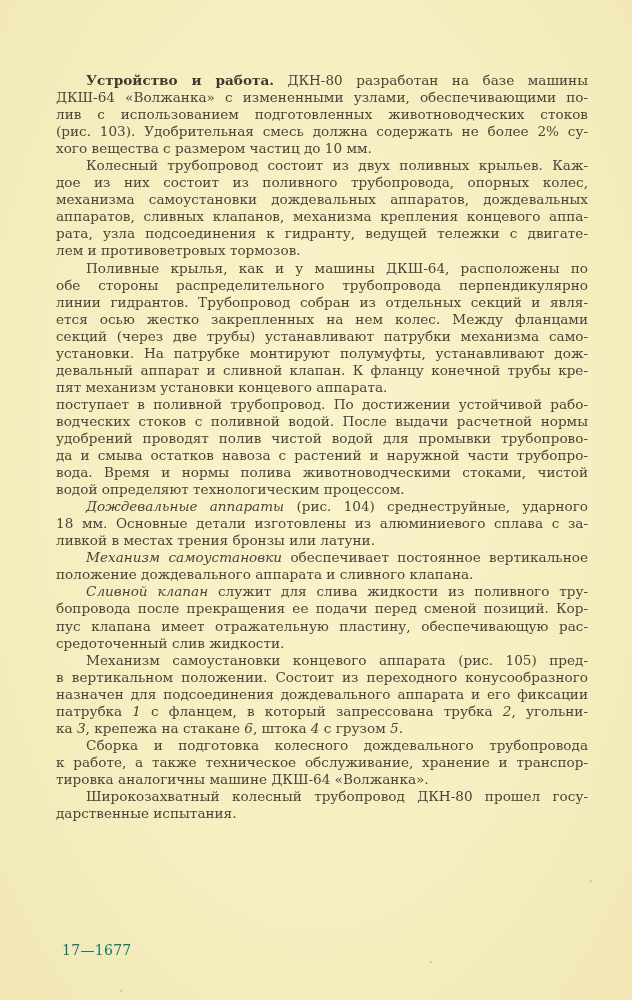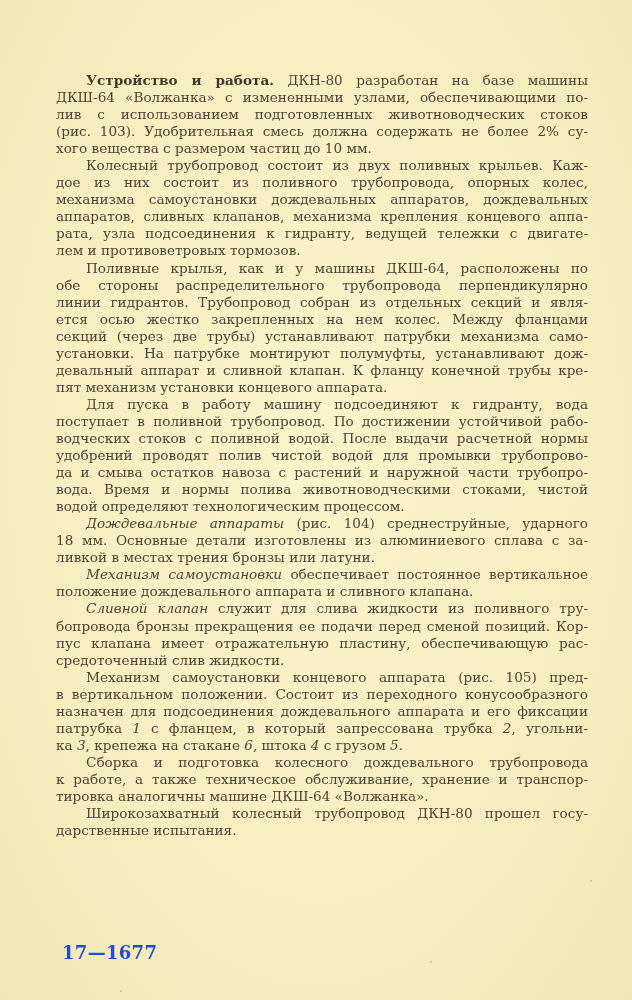--- a/index.html
+++ b/index.html
@@ -43,23 +43,23 @@
   .line.indent {
     padding-left: 30px;
   }
   .bold { font-weight: bold; color: #3f3a2f; }
   .ital { font-style: italic; }
   .footer {
     position: absolute;
     left: 62px;
     top: 942px;
     font-family: "DejaVu Serif", "Liberation Serif", serif;
-    font-size: 18px;
-    font-weight: bold;
-    color: #1d4ed8;
+    font-size: 14px;
+    font-weight: normal;
+    color: #0f766e;
     letter-spacing: 0.3px;
   }
   .speck {
     position: absolute;
     width: 2px; height: 2px;
     background: #c9bf93;
     border-radius: 50%;
   }
 </style>
 </head>
@@ -86,40 +86,39 @@
         <span class="line indent"><span>Поливные крылья, как и у машины ДКШ-64, расположены по</span></span>
         <span class="line"><span>обе стороны распределительного трубопровода перпендикулярно</span></span>
         <span class="line"><span>линии гидрантов. Трубопровод собран из отдельных секций и явля-</span></span>
         <span class="line"><span>ется осью жестко закрепленных на нем колес. Между фланцами</span></span>
         <span class="line"><span>секций (через две трубы) устанавливают патрубки механизма само-</span></span>
         <span class="line"><span>установки. На патрубке монтируют полумуфты, устанавливают дож-</span></span>
         <span class="line"><span>девальный аппарат и сливной клапан. К фланцу конечной трубы кре-</span></span>
         <span class="line last"><span>пят  механизм установки концевого аппарата.</span></span>
       </div>
       <div>
-        <span class="line indent"><span>Для пуска в работу машину подсоединяют к гидранту, вода</span></span>
         <span class="line"><span>поступает в поливной трубопровод. По достижении устойчивой рабо-</span></span>
         <span class="line"><span>водческих стоков с поливной водой. После выдачи расчетной нормы</span></span>
         <span class="line"><span>удобрений проводят полив чистой водой для промывки трубопрово-</span></span>
         <span class="line"><span>да и смыва остатков навоза с растений и наружной части трубопро-</span></span>
         <span class="line"><span>вода. Время и нормы полива животноводческими стоками, чистой</span></span>
         <span class="line last"><span>водой определяют технологическим процессом.</span></span>
       </div>
       <div>
         <span class="line indent"><span class="ital">Дождевальные аппараты</span><span> (рис. 104) среднеструйные, ударного</span></span>
         <span class="line"><span>18 мм. Основные детали изготовлены из алюминиевого сплава с за-</span></span>
         <span class="line last"><span>ливкой в местах трения бронзы или латуни.</span></span>
       </div>
       <div>
         <span class="line indent"><span class="ital">Механизм самоустановки</span><span> обеспечивает постоянное вертикальное</span></span>
         <span class="line last"><span>положение дождевального аппарата и сливного клапана.</span></span>
       </div>
       <div>
         <span class="line indent"><span class="ital">Сливной клапан</span><span> служит для слива жидкости из поливного тру-</span></span>
-        <span class="line"><span>бопровода бронзы прекращения ее подачи перед сменой позиций. Кор-</span></span>
+        <span class="line"><span>бопровода после прекращения ее подачи перед сменой позиций. Кор-</span></span>
         <span class="line"><span>пус клапана имеет отражательную пластину, обеспечивающую рас-</span></span>
         <span class="line last"><span>средоточенный слив жидкости.</span></span>
       </div>
       <div>
         <span class="line indent"><span>Механизм самоустановки концевого аппарата (рис. 105) пред-</span></span>
         <span class="line"><span>в вертикальном положении. Состоит из переходного конусообразного</span></span>
         <span class="line"><span>назначен для подсоединения дождевального аппарата и его фиксации</span></span>
         <span class="line"><span>патрубка </span><span class="ital">1</span><span> с фланцем, в который запрессована трубка </span><span class="ital">2</span><span>, угольни-</span></span>
         <span class="line last"><span>ка </span><span class="ital">3</span><span>, крепежа на стакане </span><span class="ital">6</span><span>, штока </span><span class="ital">4</span><span> с грузом </span><span class="ital">5</span><span>.</span></span>
       </div>

